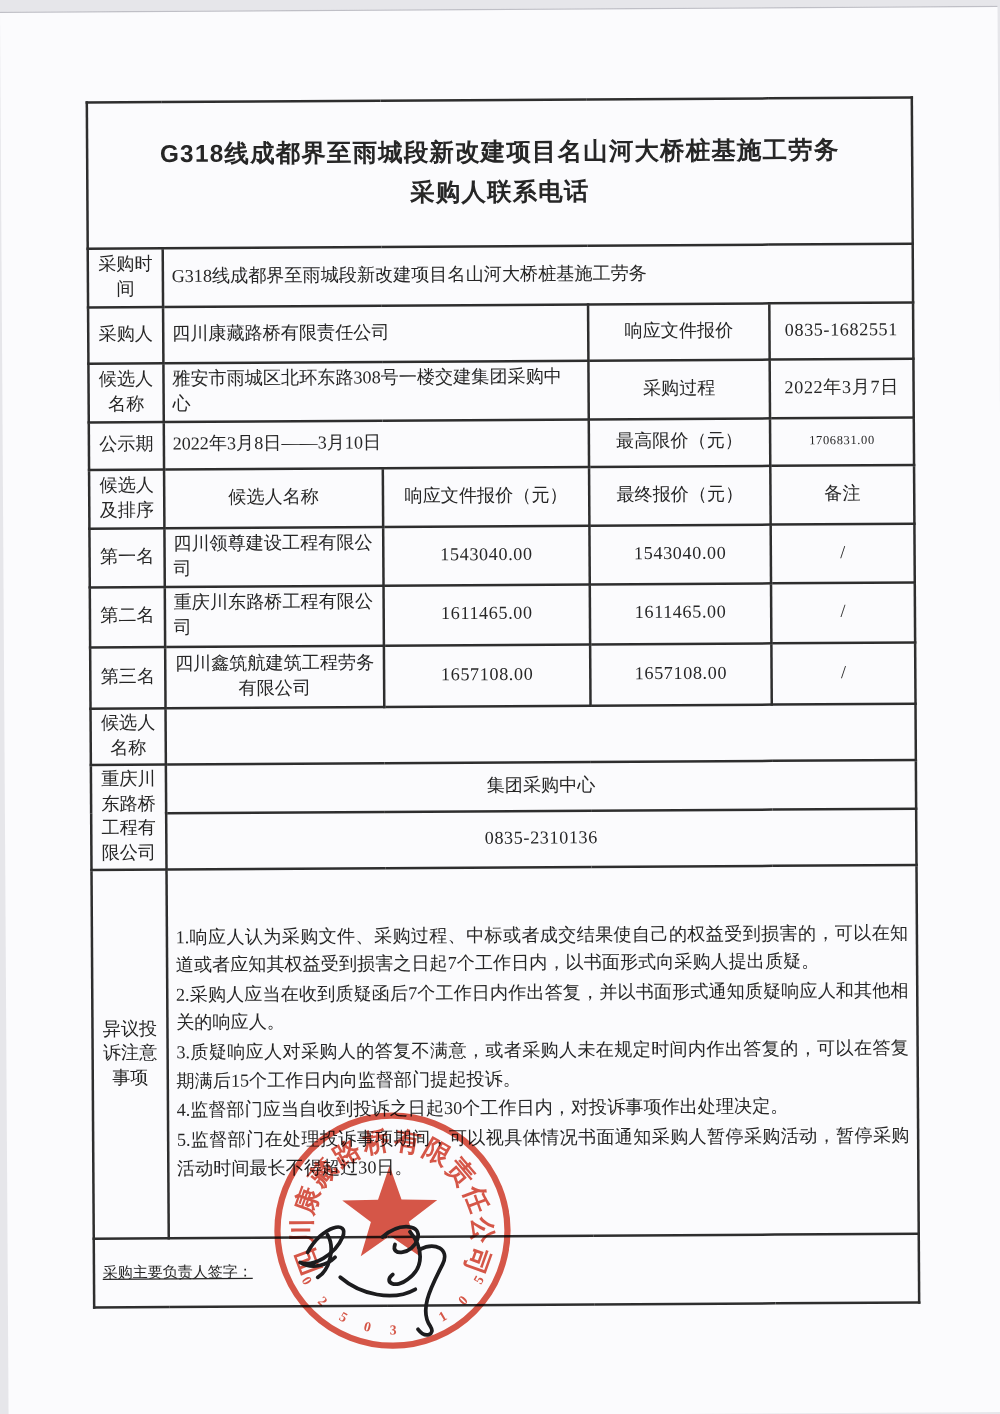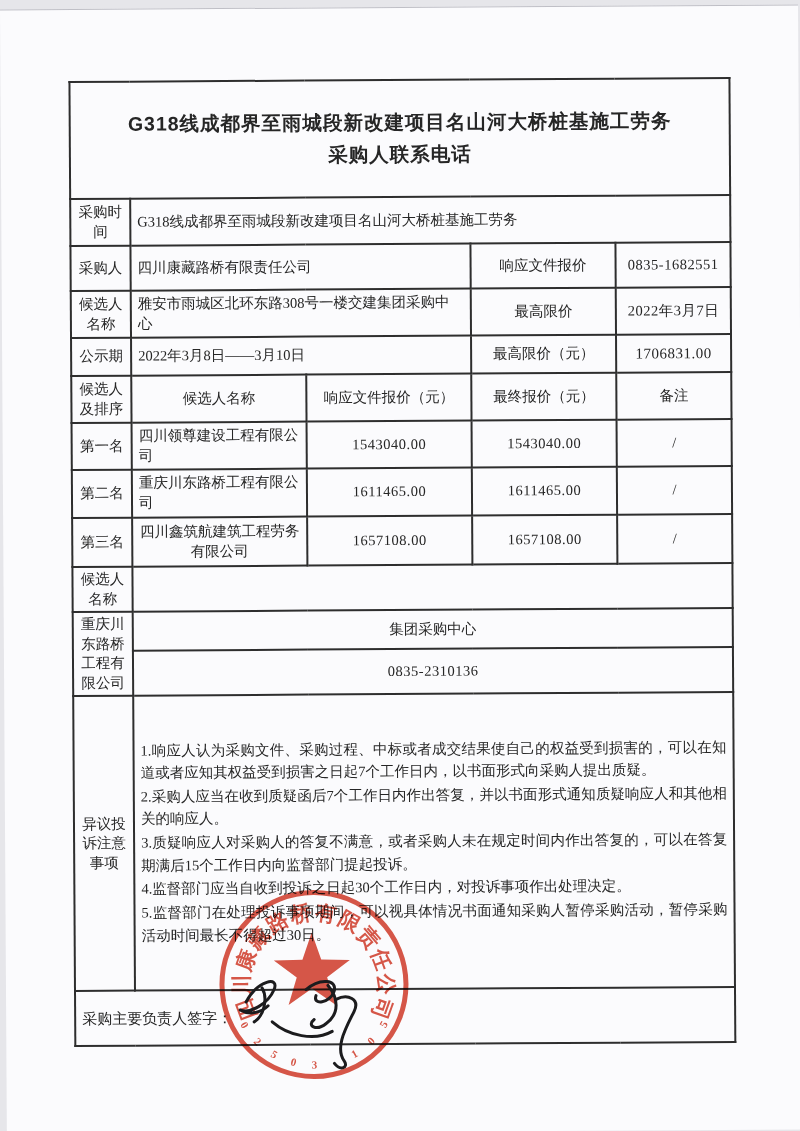--- a/index.html
+++ b/index.html
@@ -29,21 +29,21 @@
   }
   .title-cell{text-align:center;}
   .doc-title{
     font-weight:bold;font-size:19.5px;line-height:1.6;letter-spacing:1px;
     font-family:"Liberation Sans","DejaVu Sans",sans-serif;
   }
   .lbl{text-align:center;padding:2px 3px;}
   .ctr{text-align:center;}
   .num{font-family:"Liberation Serif","DejaVu Serif",serif;letter-spacing:0.5px;}
   .objection-text p{margin:0 0 1px 0;line-height:1.56;text-align:justify;}
-  .sign-label{font-size:15px;}
+  .sign-label{font-size:12px;text-decoration:underline;}
   
   .stamp{
     position:absolute;left:210px;top:878px;width:196px;height:196px;
     opacity:0.88;mix-blend-mode:multiply;z-index:5;
   }
   .stamp text{
     text-anchor:middle;dominant-baseline:central;
     font-family:"Liberation Serif","DejaVu Serif",serif;font-weight:bold;
   }
   .stamp .stamp-char{font-size:21px;}
@@ -86,29 +86,29 @@
     <tr style="height:45px">
       <td class="lbl">采购人</td>
       <td colspan="2">四川康藏路桥有限责任公司</td>
       <td class="ctr">响应文件报价</td>
       <td class="ctr num">0835-1682551</td>
     </tr>
 
     <tr style="height:47px">
       <td class="lbl">候选人名称</td>
       <td colspan="2">雅安市雨城区北环东路308号一楼交建集团采购中心</td>
-      <td class="ctr">最高限价</td>
+      <td class="ctr">采购过程</td>
       <td class="ctr num">2022年3月7日</td>
     </tr>
 
     <tr style="height:38px">
       <td class="lbl">公示期</td>
       <td colspan="2">2022年3月8日——3月10日</td>
       <td class="ctr">最高限价（元）</td>
-      <td class="ctr num" style="font-size:15px">1706831.00</td>
+      <td class="ctr num" style="font-size:10px">1706831.00</td>
     </tr>
 
     <tr style="height:47px">
       <td class="lbl">候选人及排序</td>
       <td class="ctr">候选人名称</td>
       <td class="ctr">响应文件报价（元）</td>
       <td class="ctr">最终报价（元）</td>
       <td class="ctr">备注</td>
     </tr>
 

